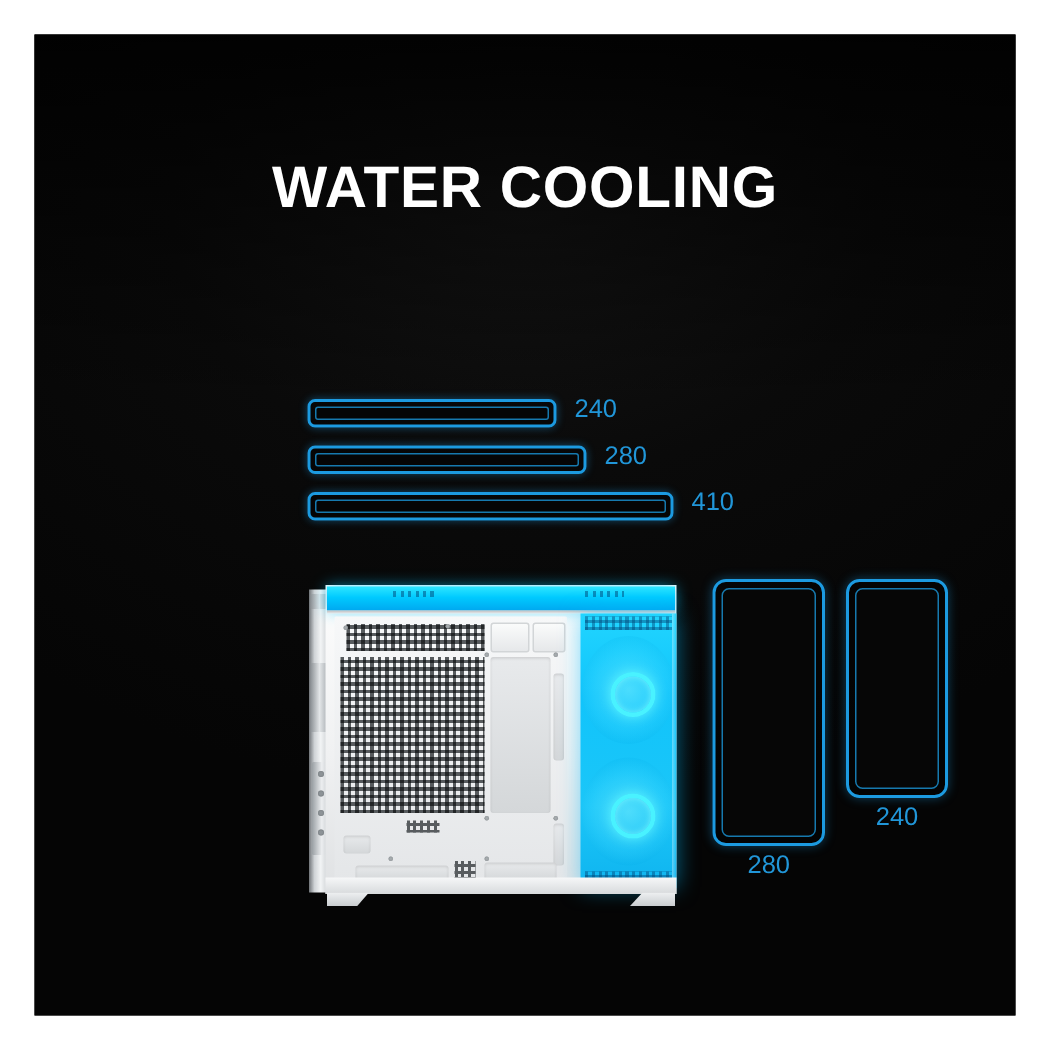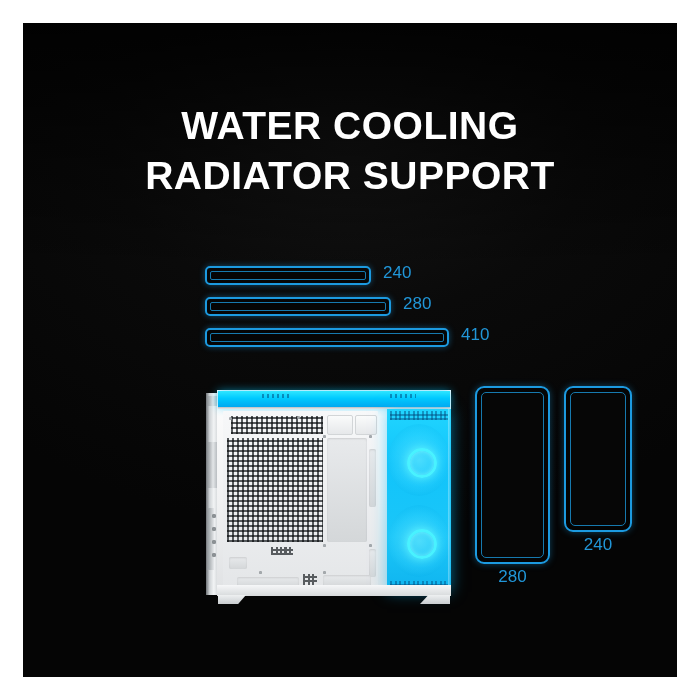--- a/index.html
+++ b/index.html
@@ -341,21 +341,20 @@
   }
 </style>
 </head>
 <body>
 
 <div id="root">
   <div id="stage">
 
     <div class="title-block">
       <div class="title-line">WATER COOLING</div>
-      <div class="title-line">RADIATOR SUPPORT</div>
     </div>
 
     <div class="hbars">
 
       <div class="hbar-row">
         <div class="hbar" style="width:166px;">
           <div class="hbar-inner"></div>
         </div>
         <div class="hbar-label" style="left:178px;">240</div>
       </div>

